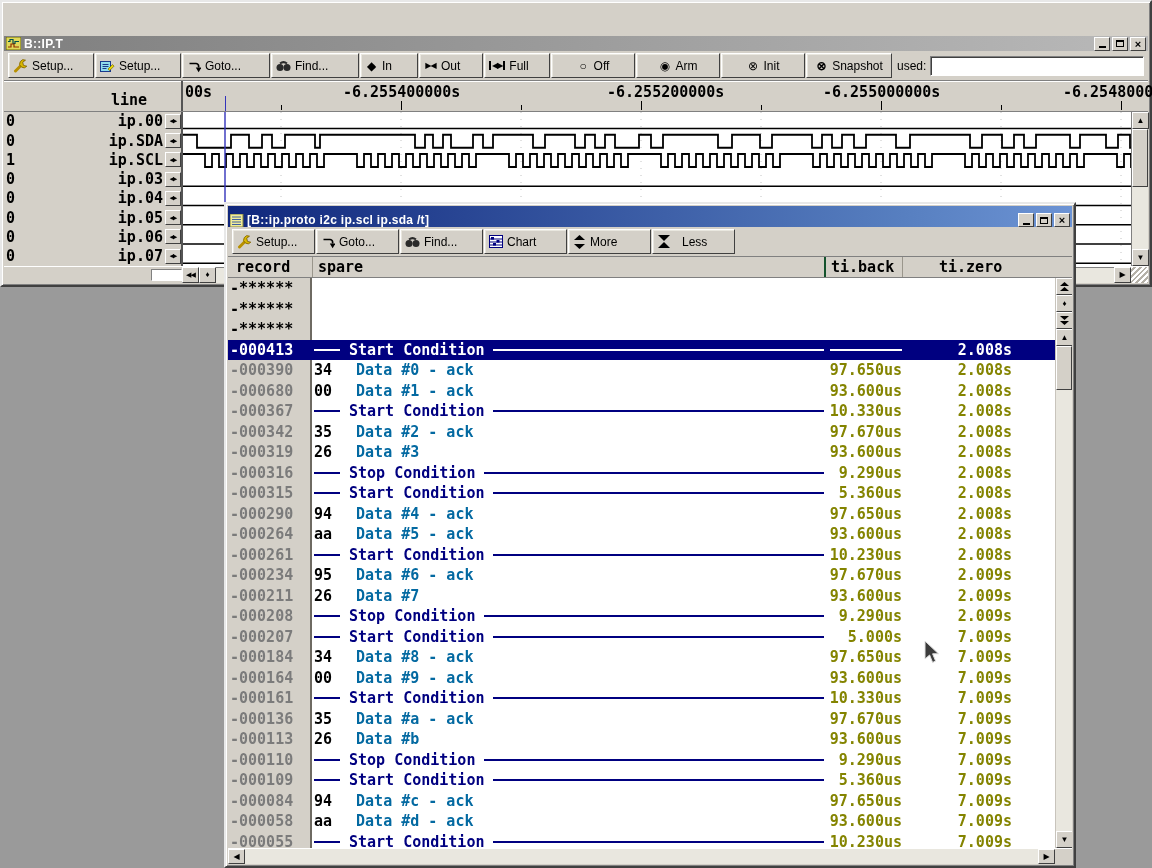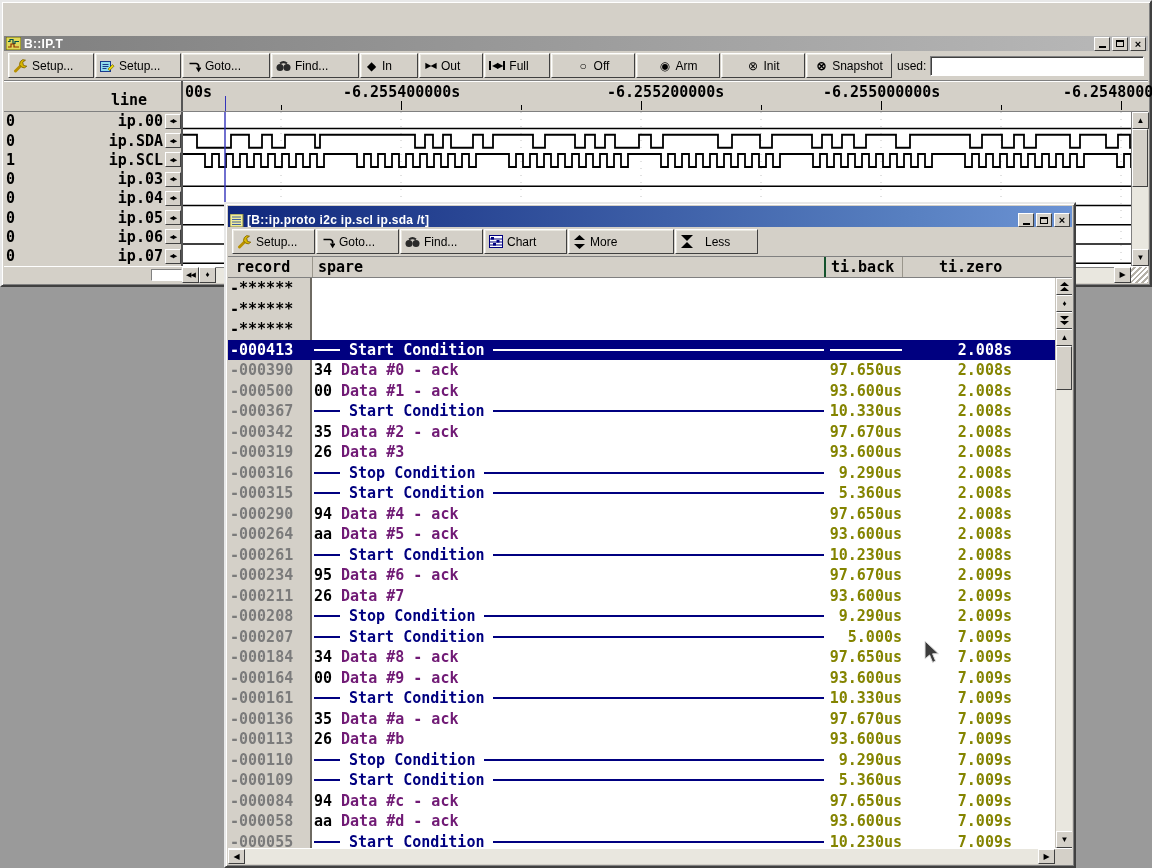--- a/index.html
+++ b/index.html
@@ -76,21 +76,21 @@
   .h-zero { padding-left:36px; border-left:1px solid #9a968c; }
 
   .tbody-wrap { flex:1; position:relative; background:#fff; overflow:hidden; }
   #tbody { position:absolute; inset:0 0 0 0; }
   .trow { display:grid; grid-template-columns:84px 512px 78px 110px 1fr; height:20.5px; align-items:center;
           font:bold 15px/20.5px "DejaVu Sans Mono",monospace; white-space:nowrap; }
   .c-rec { color:#7b7b7b; background:#d4d0c8; border-right:2px solid #6e6a62; height:100%; padding-left:2px; }
   .c-rec.stars { color:#000; }
   .c-spare { padding-left:2px; display:flex; align-items:center; height:100%; }
   .hex { color:#000; }
-  .dlbl { color:#701a75; margin-left:9px; }
+  .dlbl { color:#0369a1; margin-left:24px; }
   .dash { width:26px; height:2px; background:#000080; flex:none; }
   .clbl { color:#000080; margin-left:9px; }
   .cline { flex:1; height:2px; background:#000080; margin-left:9px; }
   .c-back,.c-zero { color:#848400; text-align:right; height:100%; display:flex; align-items:center; justify-content:flex-end; }
   .cline2 { width:72px; height:2px; background:#fff; }
   .trow.sel { background:#000080; }
   .trow.sel .c-rec { background:#000080; color:#fff; border-right-color:#000080; }
   .trow.sel .clbl,.trow.sel .c-zero,.trow.sel .c-back { color:#fff; }
   .trow.sel .dash,.trow.sel .cline { background:#fff; }
 
@@ -356,21 +356,21 @@
           <svg width="14" height="13">
             <rect x="0.5" y="0.5" width="13" height="12" fill="#fff" stroke="#000080"></rect>
             <path d="M1 4h12M1 7h12M1 10h12" stroke="#000080"></path>
             <rect x="2" y="2" width="3" height="2.6" fill="#000080"></rect>
             <rect x="7.5" y="5" width="3" height="2.6" fill="#000080"></rect>
             <rect x="4" y="8" width="3" height="2.6" fill="#000080"></rect>
           </svg>
         </span>
         <span class="tlbl">Chart</span>
       </div>
-      <div class="tbtn" style="width: 106px;">
+      <div class="tbtn" style="width: 83px;">
         <span class="icn">
           <svg width="11" height="14">
             <path d="M5.5 0 L11 5 H0 Z" fill="#000"></path>
             <path d="M5.5 14 L0 9 H11 Z" fill="#000"></path>
           </svg>
         </span>
         <span class="tlbl">More</span>
       </div>
       <div class="tbtn" style="width: 83px; gap: 12px;">
         <span class="icn">
@@ -430,21 +430,21 @@
           <span class="c-rec">-000390</span>
           <span class="c-spare">
             <span class="hex">34</span>
             <span class="dlbl">Data #0 - ack</span>
           </span>
           <span class="c-back">97.650us</span>
           <span class="c-zero">2.008s</span>
           <span class="c-rest"></span>
         </div>
         <div class="trow">
-          <span class="c-rec">-000500</span>
+          <span class="c-rec">-000680</span>
           <span class="c-spare">
             <span class="hex">00</span>
             <span class="dlbl">Data #1 - ack</span>
           </span>
           <span class="c-back">93.600us</span>
           <span class="c-zero">2.008s</span>
           <span class="c-rest"></span>
         </div>
         <div class="trow">
           <span class="c-rec">-000367</span>

